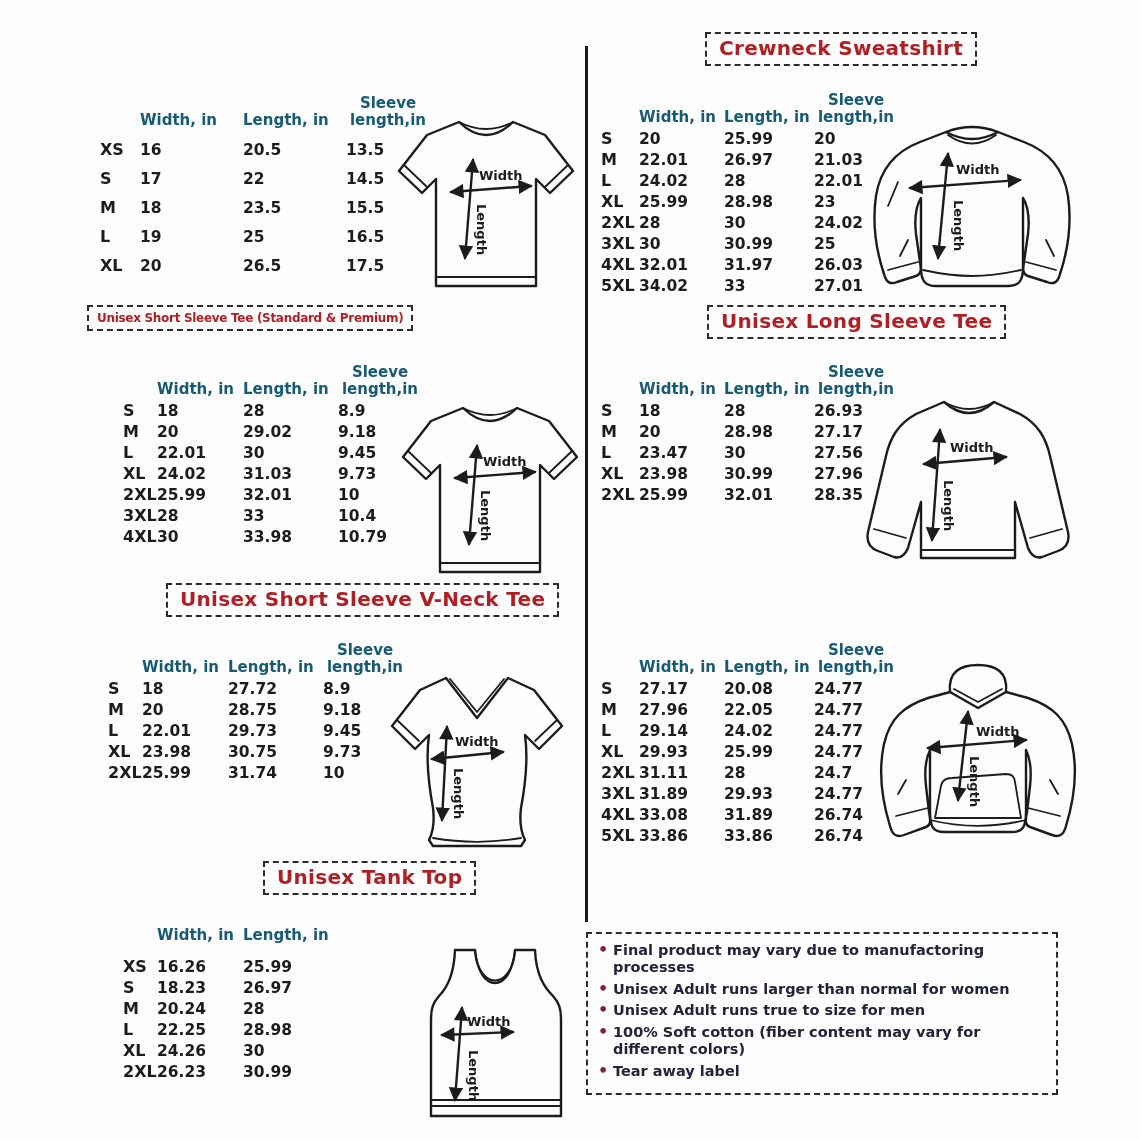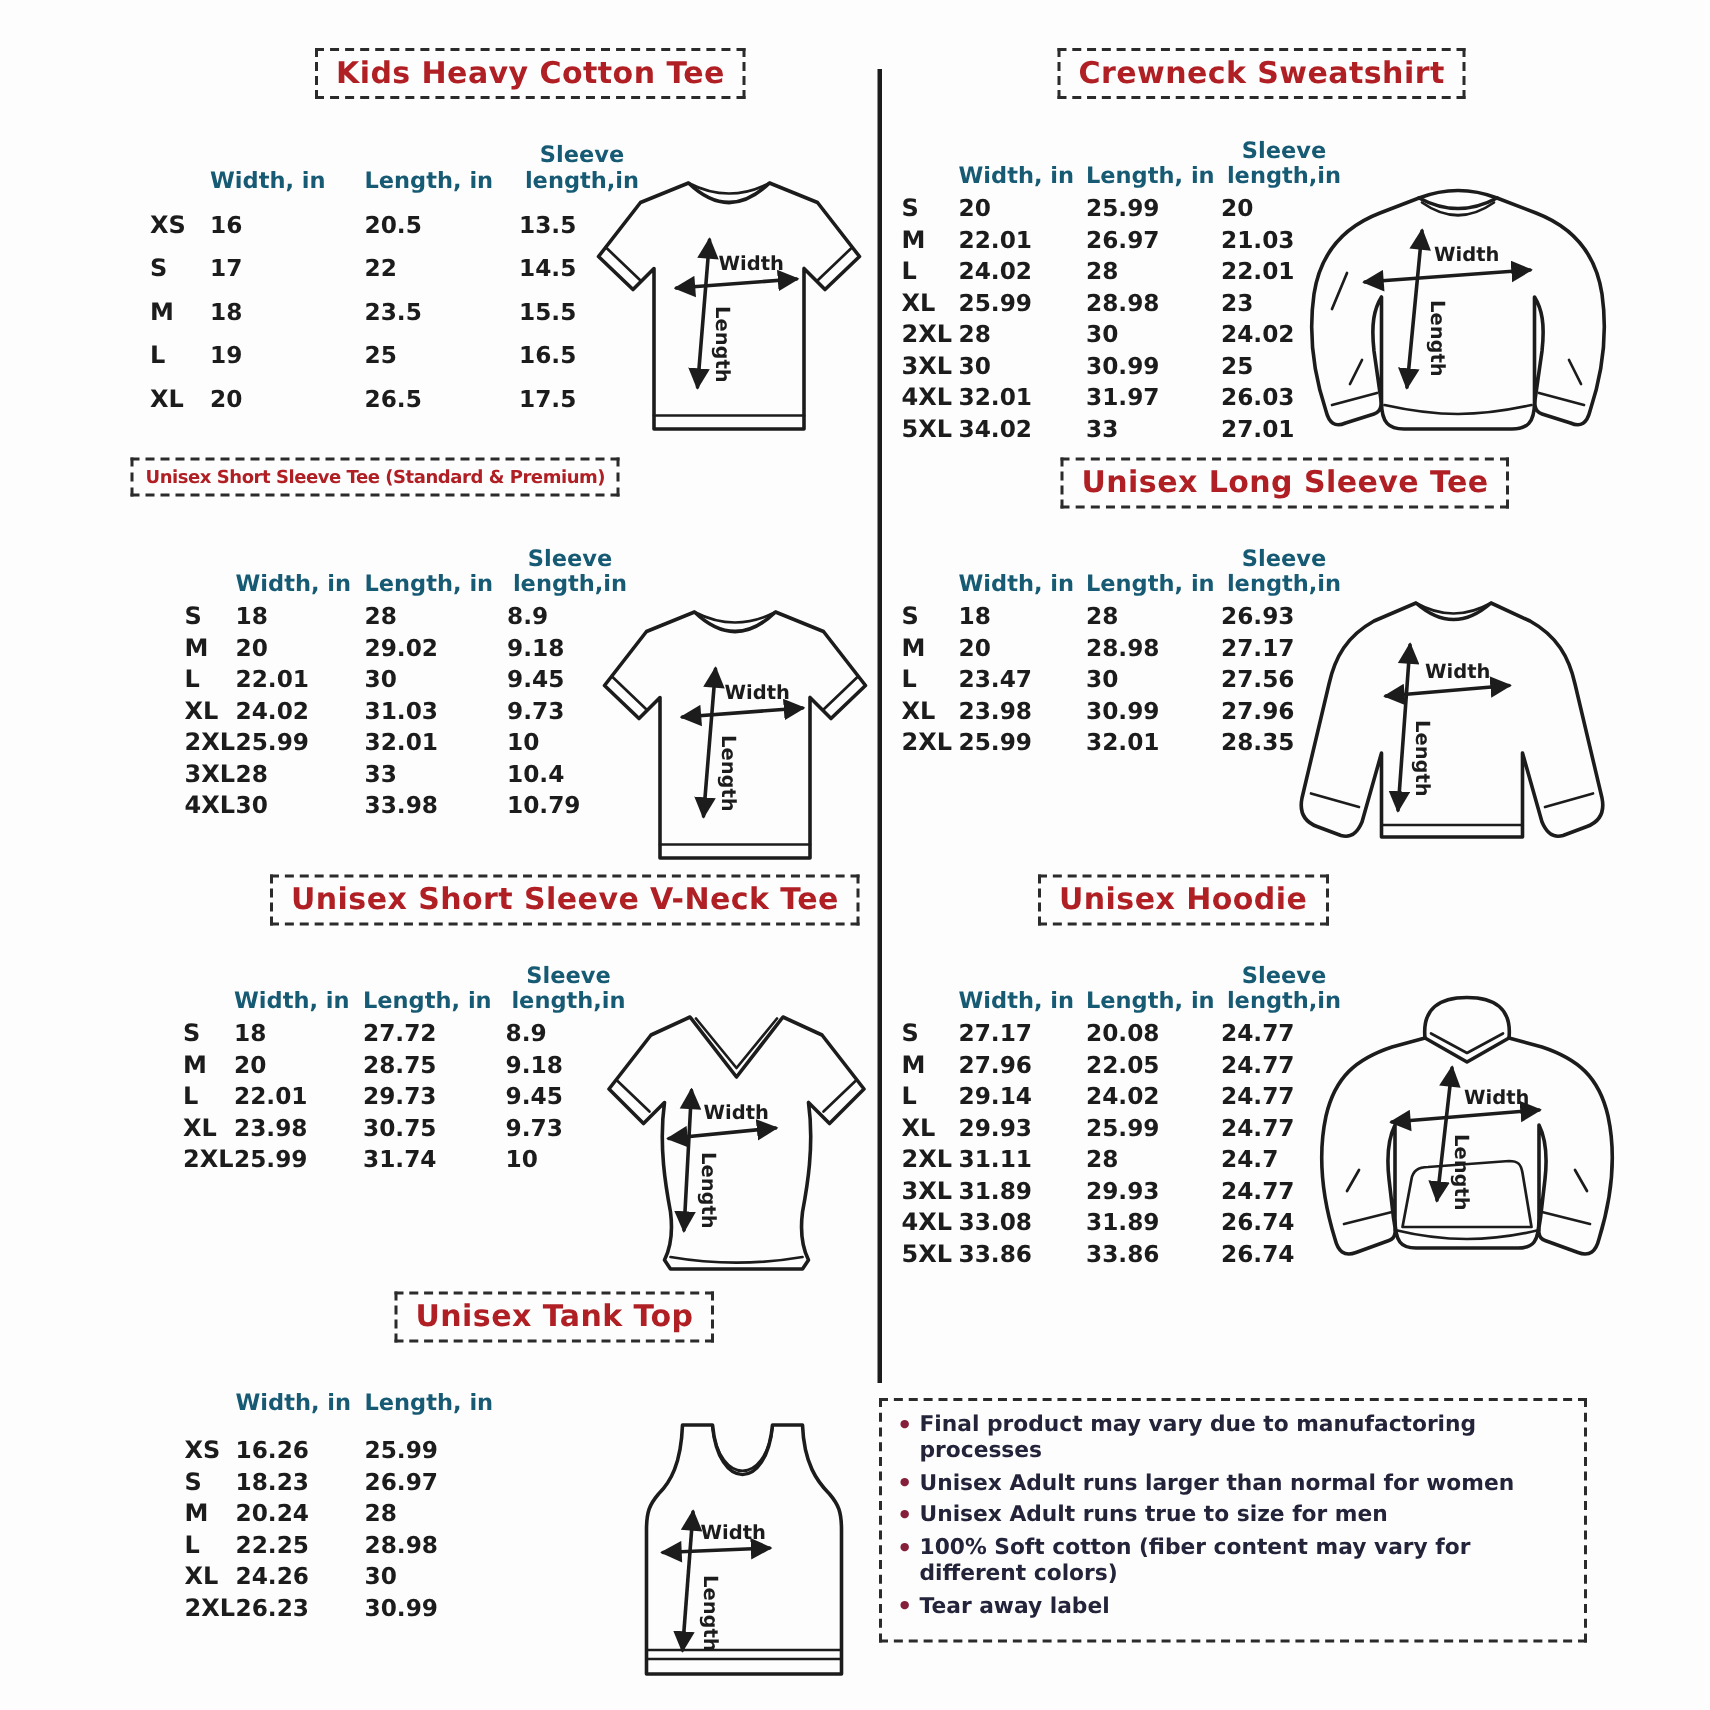--- a/index.html
+++ b/index.html
@@ -70,21 +70,20 @@
       </marker>
       <marker id="mB" markerWidth="7" markerHeight="7" refX="0.8" refY="3" orient="auto">
         <path d="M6,0 L0,3 L6,6 Z" fill="#1c1c1c"></path>
       </marker>
     </defs>
   </svg>
 
   <div id="divider"></div>
 
   <div class="section section-kids" style="left:85px;top:30px;width:500px;height:268px;">
-    <div class="title" style="left:125px;top:2px;">Kids Heavy Cotton Tee</div>
     <div class="tablewrap">
       <div class="thead g3K">
           <span></span>
           <span>Width, in</span>
           <span>Length, in</span>
           <span>Sleeve length,in</span>
         </div>
       <div class="rows g3Kr">
           <div class="trow g3K">
             <span class="size">XS</span>
@@ -323,21 +322,21 @@
       <path class="thin" d="M67,160 L161,160"></path>
       <path class="thin" d="M176,148 L208,139"></path>
       <path class="thin" d="M52,148 L20,139"></path>
       <line x1="86" y1="40" x2="78" y2="150" marker-start="url(#mB)" marker-end="url(#mA)"></line>
       <line x1="70" y1="74" x2="152" y2="67" marker-start="url(#mB)" marker-end="url(#mA)"></line>
       <text x="96" y="62">Width</text>
       <text transform="translate(90,90) rotate(90)">Length</text>
     </svg>
   </div>
 
-  <div class="section" style="left:84px;top:580px;width:500px;height:272px;">
+  <div class="section" style="left:70px;top:580px;width:500px;height:272px;">
     <div class="title" style="left:96px;top:3px;">Unisex Short Sleeve V-Neck Tee</div>
     <div class="tablewrap">
       <div class="thead g3L">
           <span></span>
           <span>Width, in</span>
           <span>Length, in</span>
           <span>Sleeve length,in</span>
         </div>
       <div class="rows tight">
           <div class="trow g3L">
@@ -379,21 +378,20 @@
       <path class="thin" d="M15,54 L37,75"></path>
       <path class="thin" d="M175,54 L153,75"></path>
       <line x1="65" y1="61" x2="60" y2="154" marker-start="url(#mB)" marker-end="url(#mA)"></line>
       <line x1="50" y1="93" x2="121" y2="86" marker-start="url(#mB)" marker-end="url(#mA)"></line>
       <text x="73" y="80">Width</text>
       <text transform="translate(72,102) rotate(90)">Length</text>
     </svg>
   </div>
 
   <div class="section" style="left:592px;top:580px;width:498px;height:282px;">
-    <div class="title" style="left:100px;top:3px;">Unisex Hoodie</div>
     <div class="tablewrap">
       <div class="thead g3R">
           <span></span>
           <span>Width, in</span>
           <span>Length, in</span>
           <span>Sleeve length,in</span>
         </div>
       <div class="rows tight">
           <div class="trow g3R">
             <span class="size">S</span>

